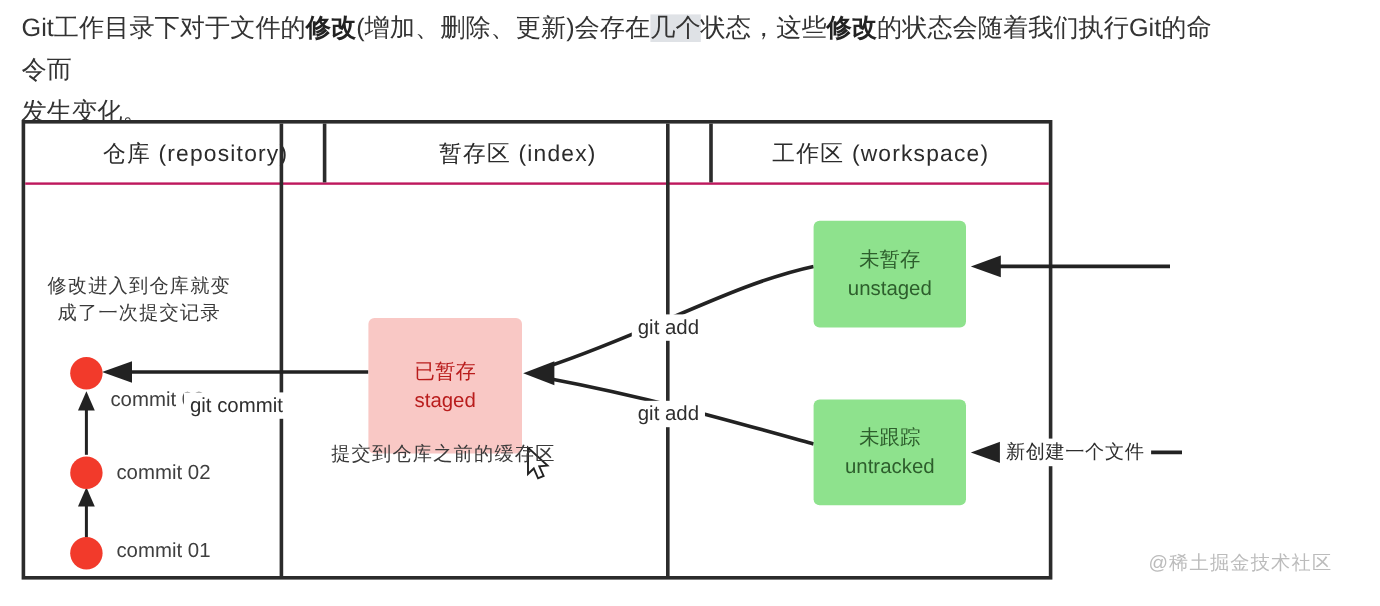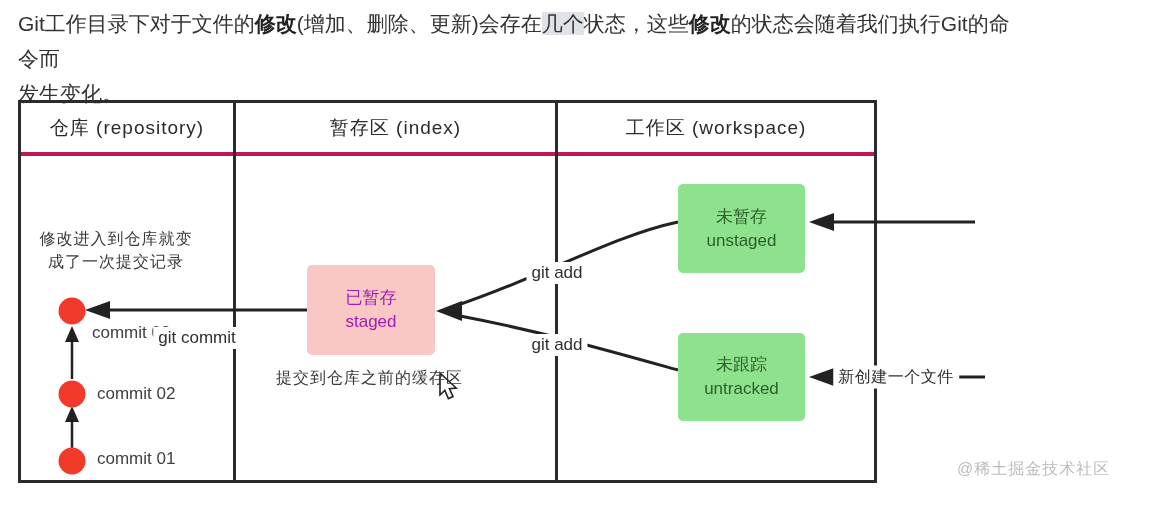--- a/index.html
+++ b/index.html
@@ -6,35 +6,35 @@
   body{font-family:"Liberation Sans","DejaVu Sans",sans-serif;}
   #canvas{position:relative;width:1150px;height:505px;background:#fff;overflow:hidden;}
 
   
   .intro{position:absolute;left:18px;top:6px;width:1010px;font-size:21px;line-height:35px;color:#333;}
   .intro .b{font-weight:bold;color:#222;}
   .intro .hl{background:#dfe2e6;}
 
   
   .gtable{position:absolute;left:18px;top:100px;width:853px;height:377px;border:3px solid #2b2b2b;}
-  .ghead{display:flex;height:49px;border-bottom:4px solid #be185d;}
+  .ghead{display:flex;height:49px;border-bottom:2px solid #be185d;padding-left:36px;}
   .ghead .hcell{display:flex;align-items:center;justify-content:center;font-size:19px;color:#2b2b2b;letter-spacing:1px;}
   .hcell.c1{width:212px;border-right:3px solid #2b2b2b;}
   .hcell.c2{width:319px;border-right:3px solid #2b2b2b;}
   .hcell.c3{flex:1;}
   .vdiv{position:absolute;top:0;bottom:0;width:3px;background:#2b2b2b;}
   .vdiv.d1{left:212px;}
   .vdiv.d2{left:534px;}
 
   
   svg.overlay{position:absolute;left:0;top:0;z-index:2;pointer-events:none;}
 
   
   .statebox{position:absolute;z-index:3;border-radius:5px;display:flex;flex-direction:column;align-items:center;justify-content:center;font-size:17px;line-height:24px;text-align:center;}
-  .staged{left:307px;top:265px;width:128px;height:90px;background:#f9c8c5;color:#a21caf;}
+  .staged{left:307px;top:265px;width:128px;height:113px;background:#f9c8c5;color:#b91c1c;}
   .green1{left:678px;top:184px;width:127px;height:89px;background:#8ee28d;color:#2d5e2c;}
   .green2{left:678px;top:333px;width:127px;height:88px;background:#8ee28d;color:#2d5e2c;}
 
   
   .linelabel{position:absolute;z-index:3;background:#fff;padding:1px 5px;font-size:17px;color:#2e2e2e;white-space:nowrap;transform:translate(-50%,-50%);}
   .linelabel.cjk{font-size:16px;letter-spacing:0.5px;}
 
   
   .repo-note{position:absolute;left:28px;top:227px;width:176px;z-index:3;text-align:center;font-size:16px;line-height:23px;color:#3a3a3a;letter-spacing:1px;}
   .commit-label{position:absolute;z-index:3;font-size:17px;color:#3f3f3f;white-space:nowrap;}

